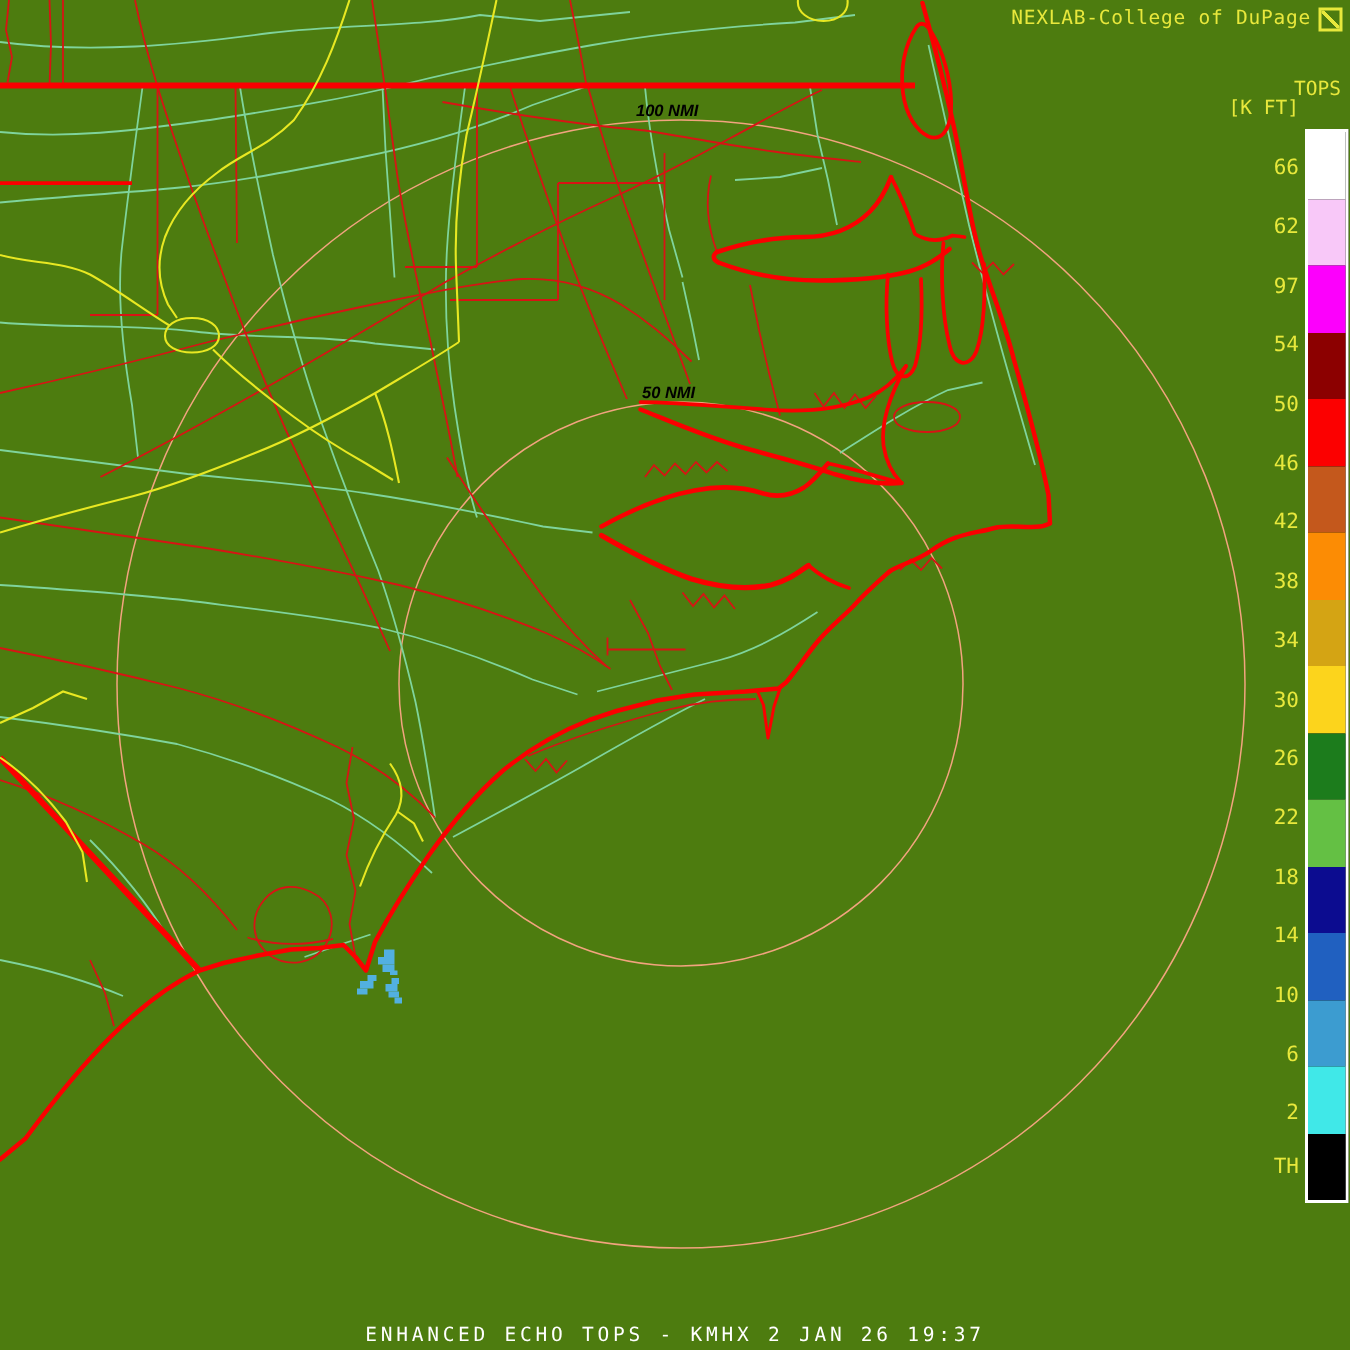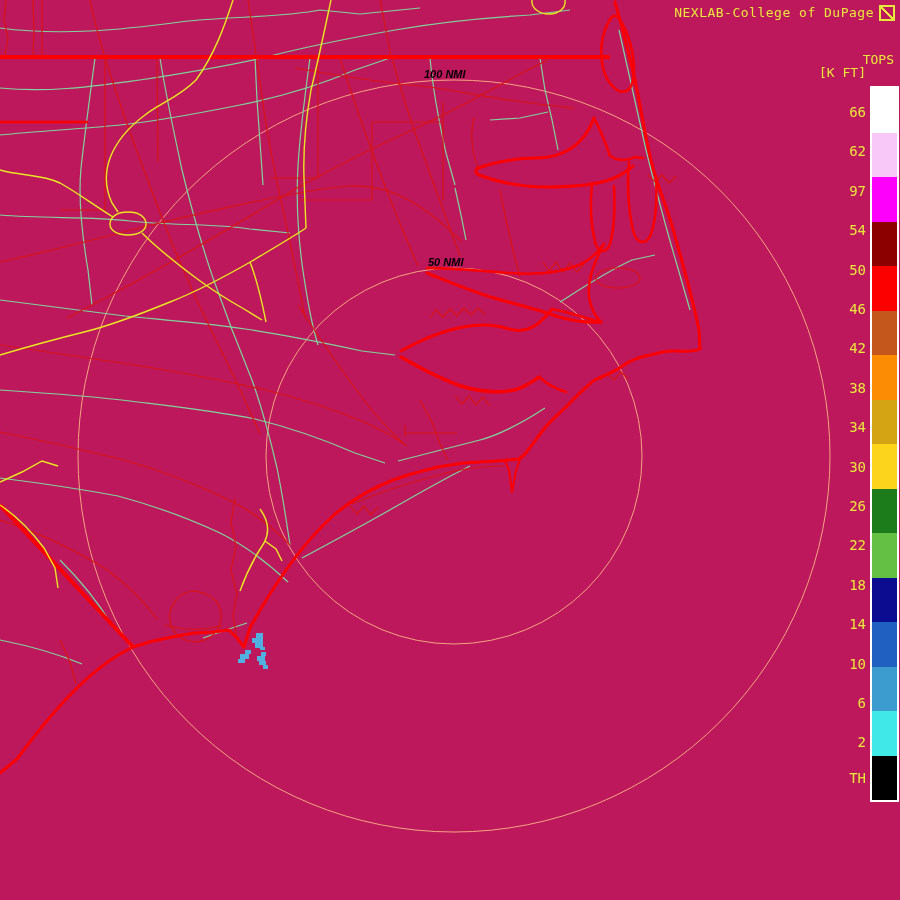--- a/index.html
+++ b/index.html
@@ -1,16 +1,16 @@
 <!DOCTYPE html>
 <html><head>
 <meta charset="utf-8">
 <style>
   html,body{margin:0;padding:0;background:#000;}
-  #screen{position:relative;width:900px;height:900px;background:#be185d;overflow:hidden;
+  #screen{position:relative;width:900px;height:900px;background:#4d7c0f;overflow:hidden;
           font-family:"DejaVu Sans Mono", monospace;}
   #map{position:absolute;left:0;top:0;}
   #brand{position:absolute;top:5px;right:26px;font-size:13px;letter-spacing:0.5px;white-space:nowrap;}
   #brand-logo{position:absolute;top:5px;right:5px;width:12px;height:12px;border:2px solid #e8e83c;
     background:linear-gradient(45deg, transparent 42%, #e8e83c 42%, #e8e83c 58%, transparent 58%);}
   #tops-label{position:absolute;top:52px;right:6px;font-size:13px;}
   #units-label{position:absolute;top:65px;right:34px;font-size:13px;margin-left:40px;}
   #footer{position:absolute;left:0;right:0;bottom:2px;text-align:center;font-size:13px;
           letter-spacing:2.5px;color:#fff;white-space:nowrap;}
   .nmi{position:absolute;font-family:"Liberation Sans", sans-serif;font-weight:bold;
@@ -193,13 +193,14 @@
       <span style="top: 411px;">26</span>
       <span style="top: 450.4px;">22</span>
       <span style="top: 489.8px;">18</span>
       <span style="top: 529.2px;">14</span>
       <span style="top: 568.6px;">10</span>
       <span style="top: 608px;">6</span>
       <span style="top: 647.4px;">2</span>
       <span style="top: 683px;">TH</span>
     </div>
 
+  <div id="footer">ENHANCED ECHO TOPS - KMHX 2 JAN 26 19:37</div>
 </div>
 
 </body></html>

